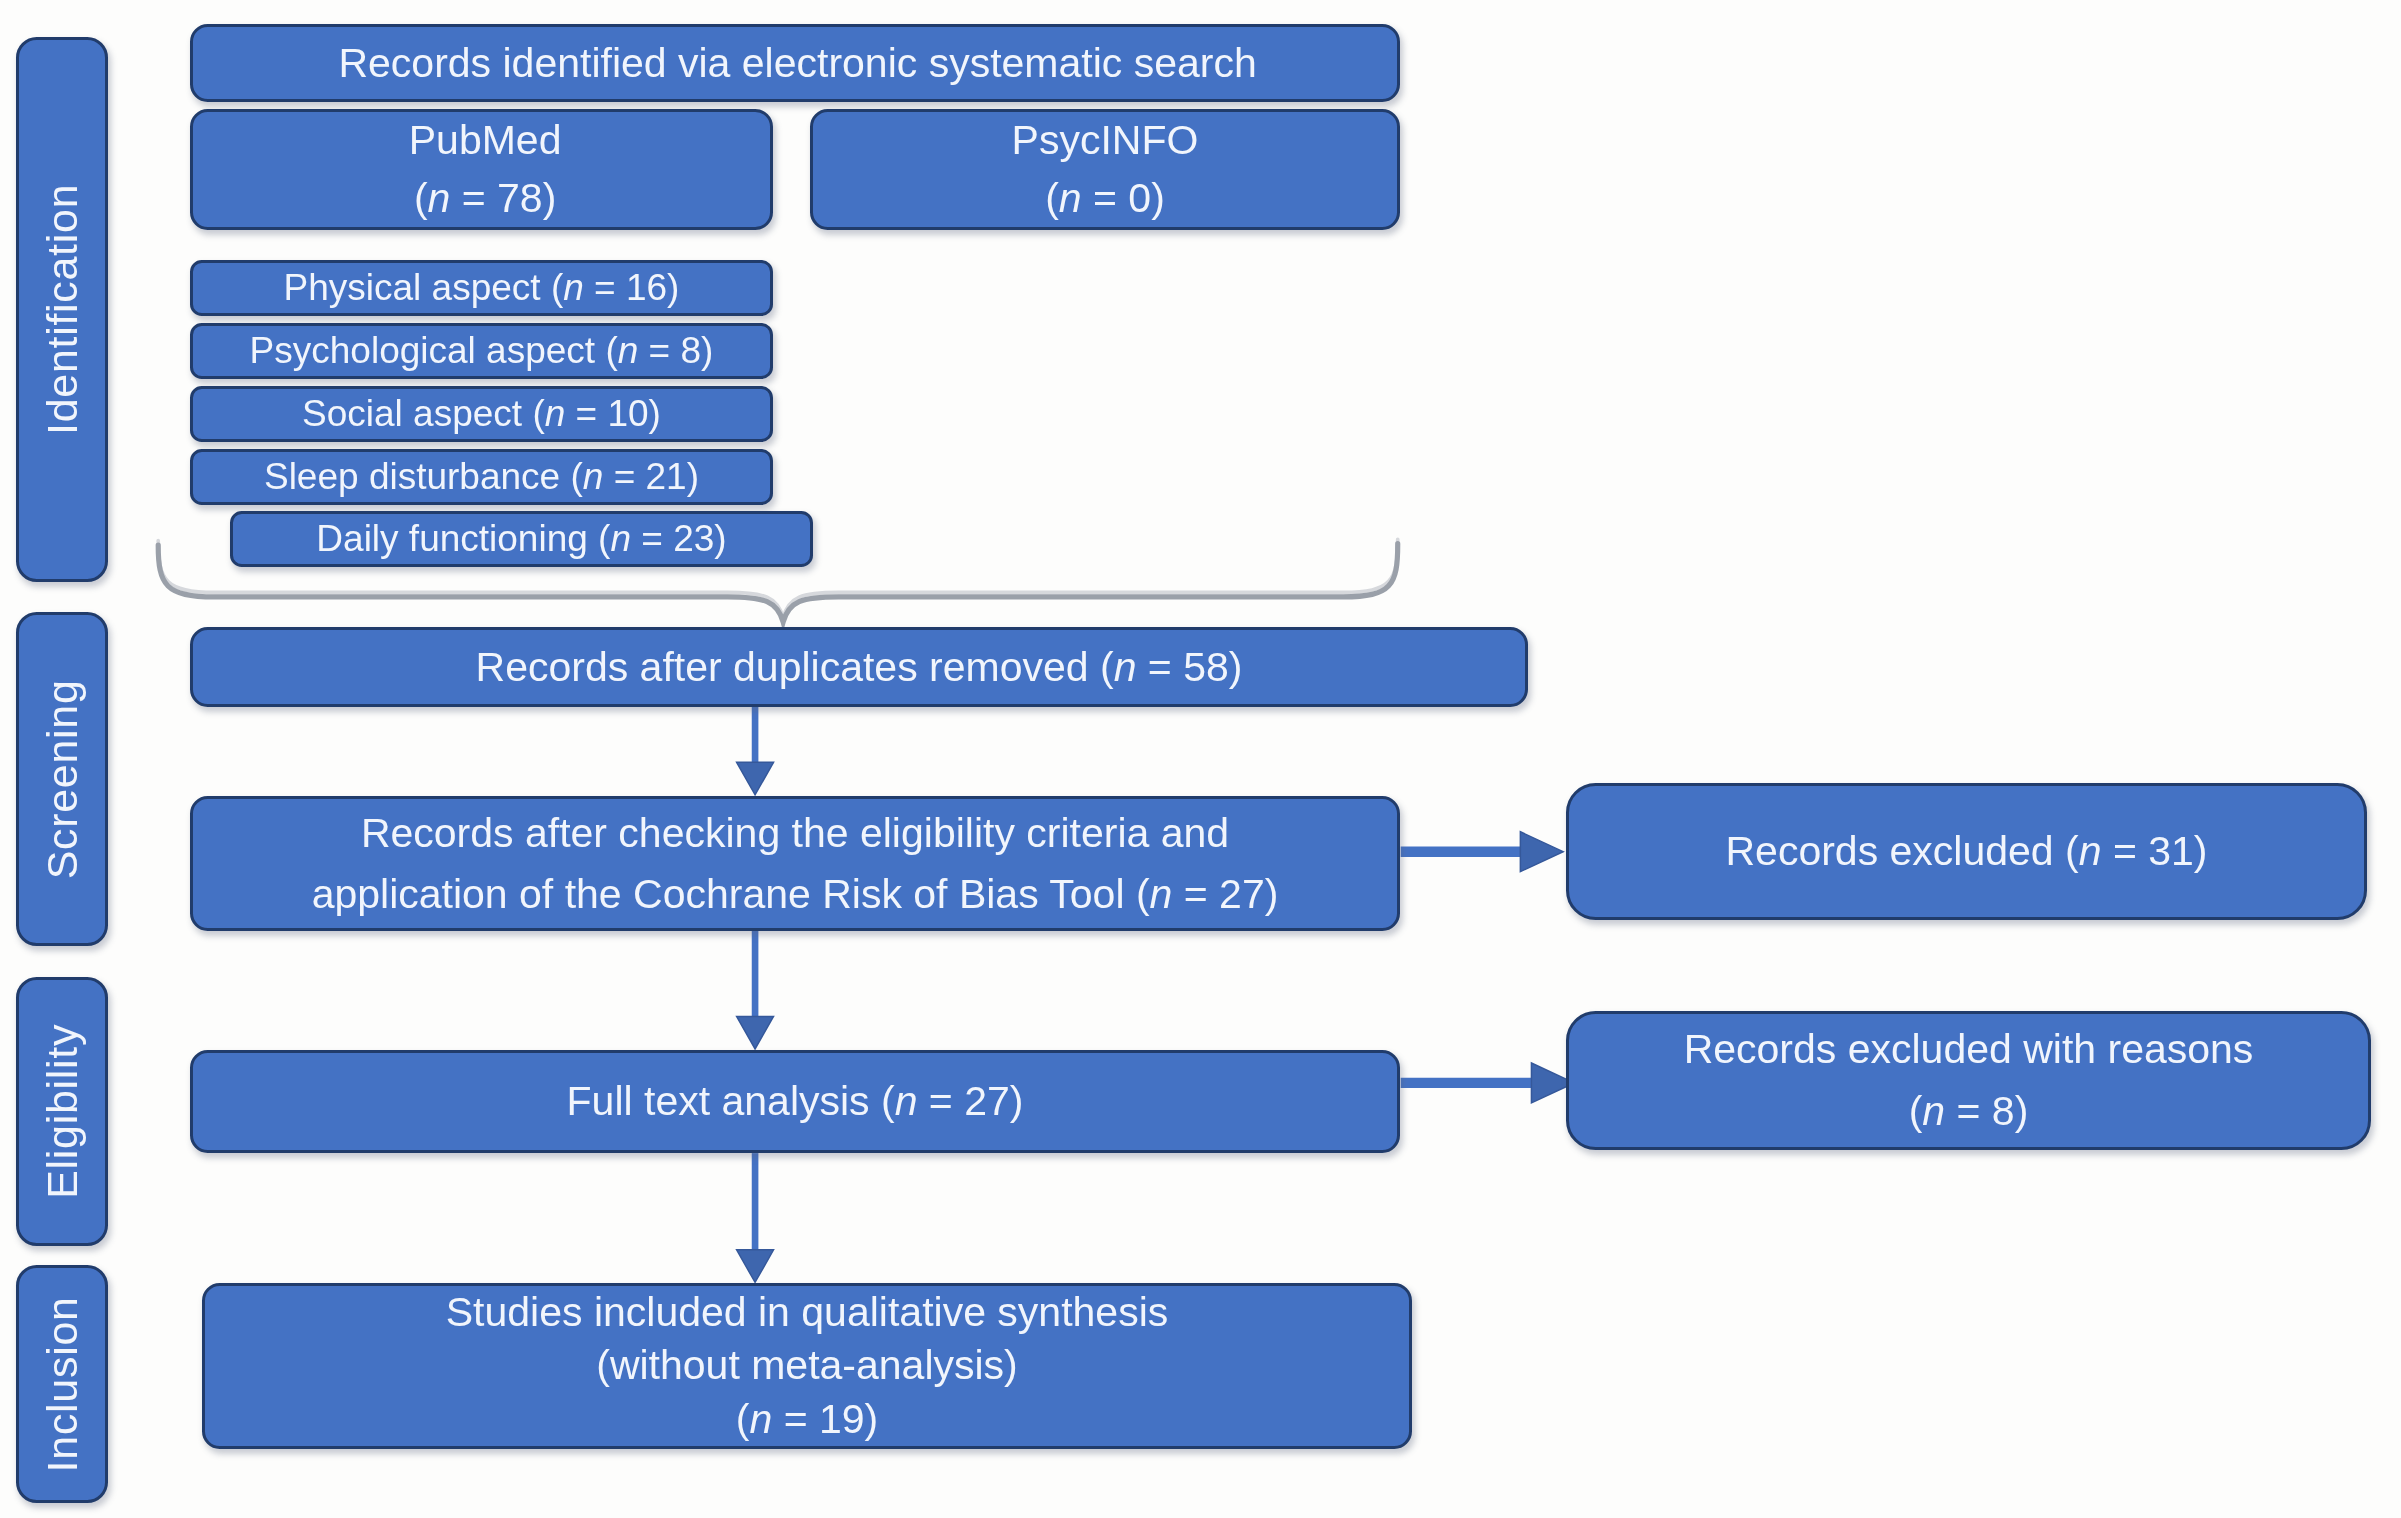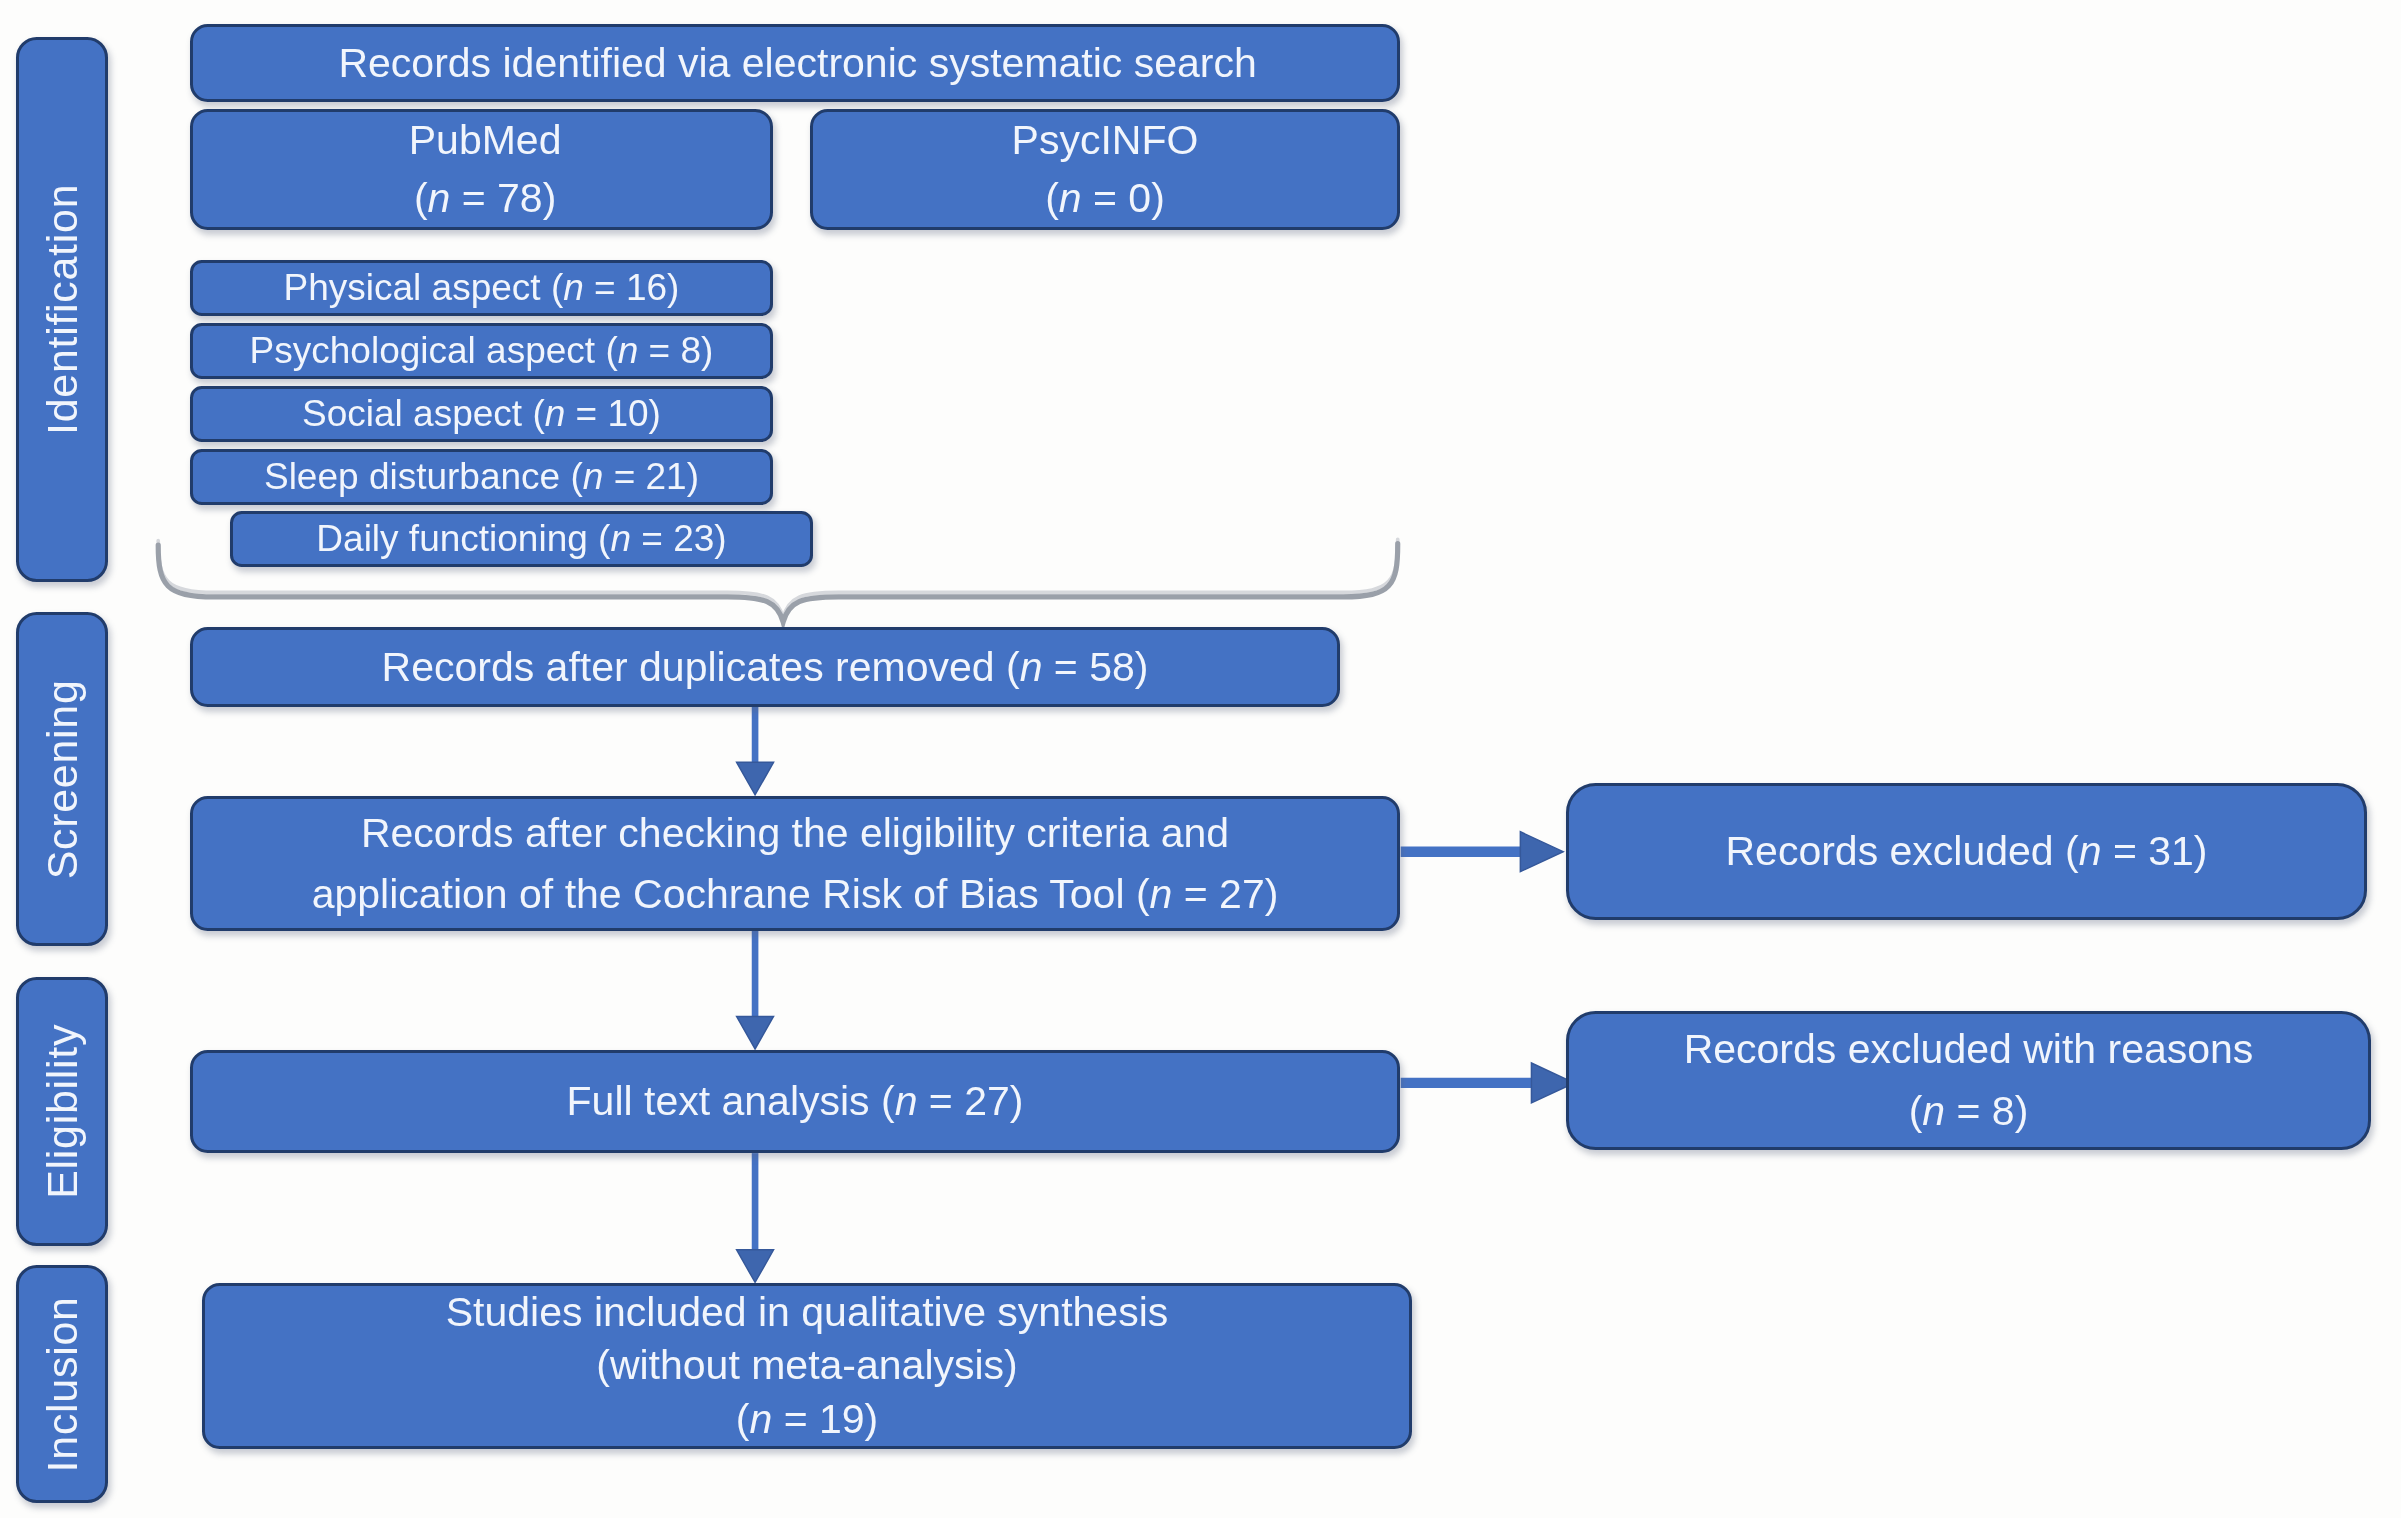--- a/index.html
+++ b/index.html
@@ -29,21 +29,21 @@
   
   #box-identified{left:190px;top:23.6px;width:1210px;height:78px;padding-left:20px;}
   #box-pubmed{left:190px;top:109px;width:583px;height:121px;line-height:1.4;padding-left:22px;}
   #box-psycinfo{left:810px;top:109px;width:590px;height:121px;line-height:1.4;}
   .aspect{left:190px;width:583px;height:56px;font-size:37px;border-radius:11.8px;border-width:3px;}
   #aspect-0{top:260px;}
   #aspect-1{top:323px;}
   #aspect-2{top:386px;}
   #aspect-3{top:449px;}
   #aspect-4{top:511px;margin-left:40px;}
-  #box-duplicates{left:190px;top:627px;width:1150px;height:80px;}
+  #box-duplicates{left:190px;top:627px;width:1338px;height:80px;}
   #box-screened{left:190px;top:796px;width:1210px;height:135px;line-height:1.48;}
   #box-fulltext{left:190px;top:1050px;width:1210px;height:103px;}
   #box-included{left:202px;top:1283px;width:1210px;height:166px;line-height:1.3;}
   
   #box-excluded{left:1566px;top:783px;width:801px;height:137px;border-radius:29.6px;}
   #box-excluded-reasons{left:1566px;top:1011px;width:805px;height:139px;border-radius:29.6px;line-height:1.5;}
   
   #connectors{position:absolute;left:0;top:0;width:2401px;height:1518px;pointer-events:none;}
   .arrow-line{stroke:#4472C4;fill:none;}
   .arrow-head{fill:#3E66AE;stroke:#35589a;stroke-width:2;}

